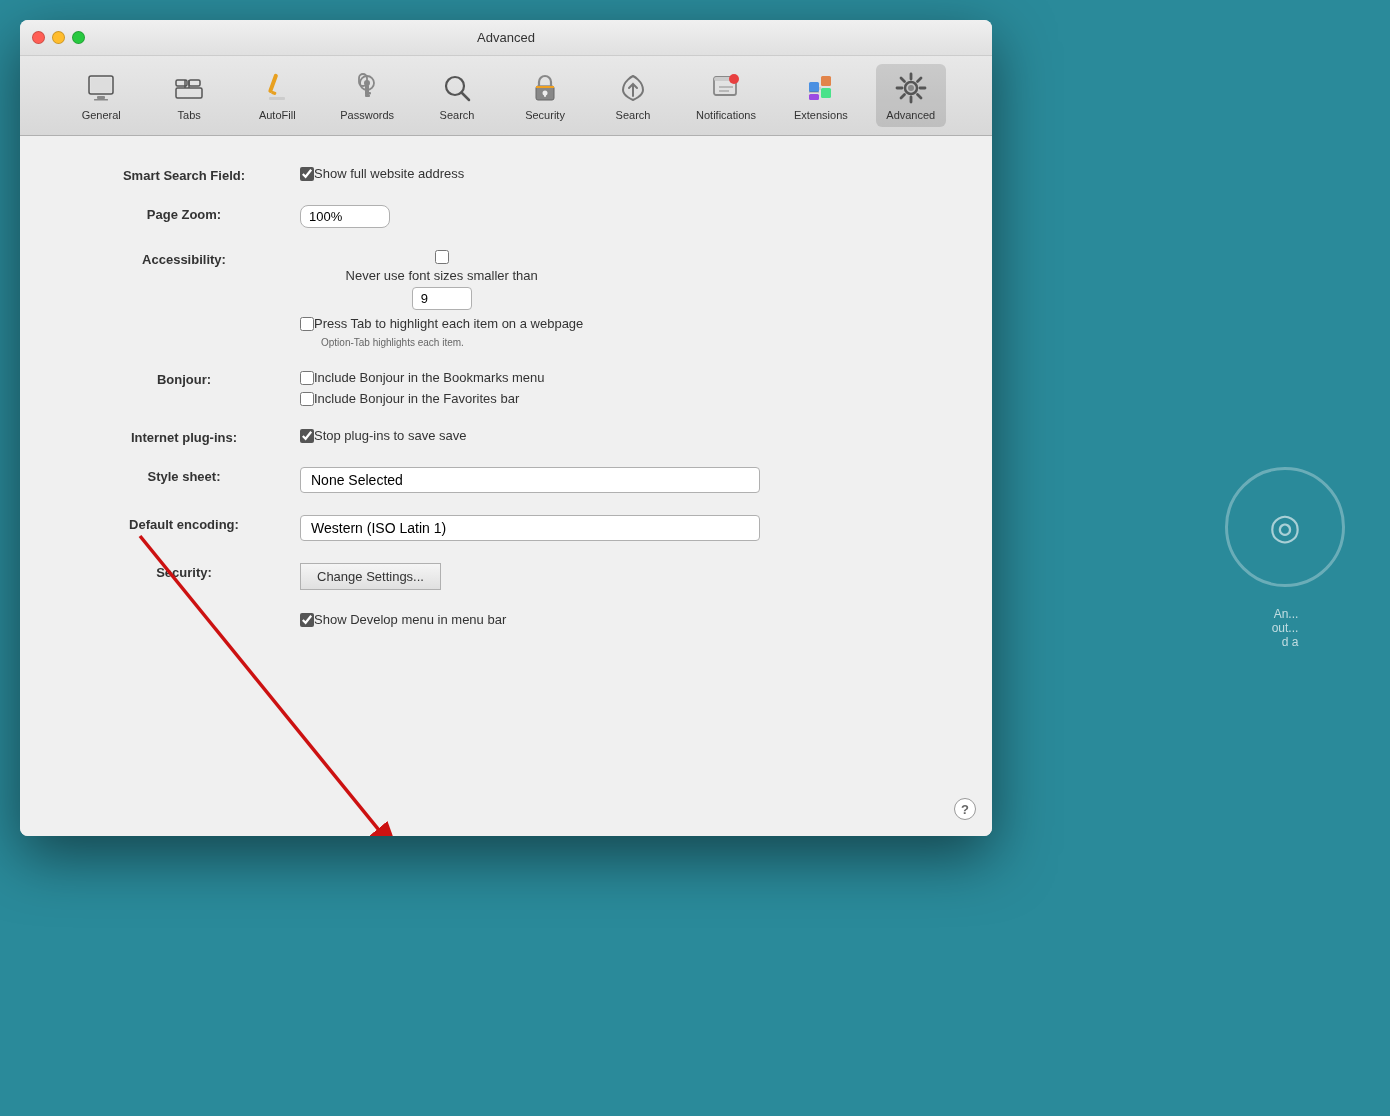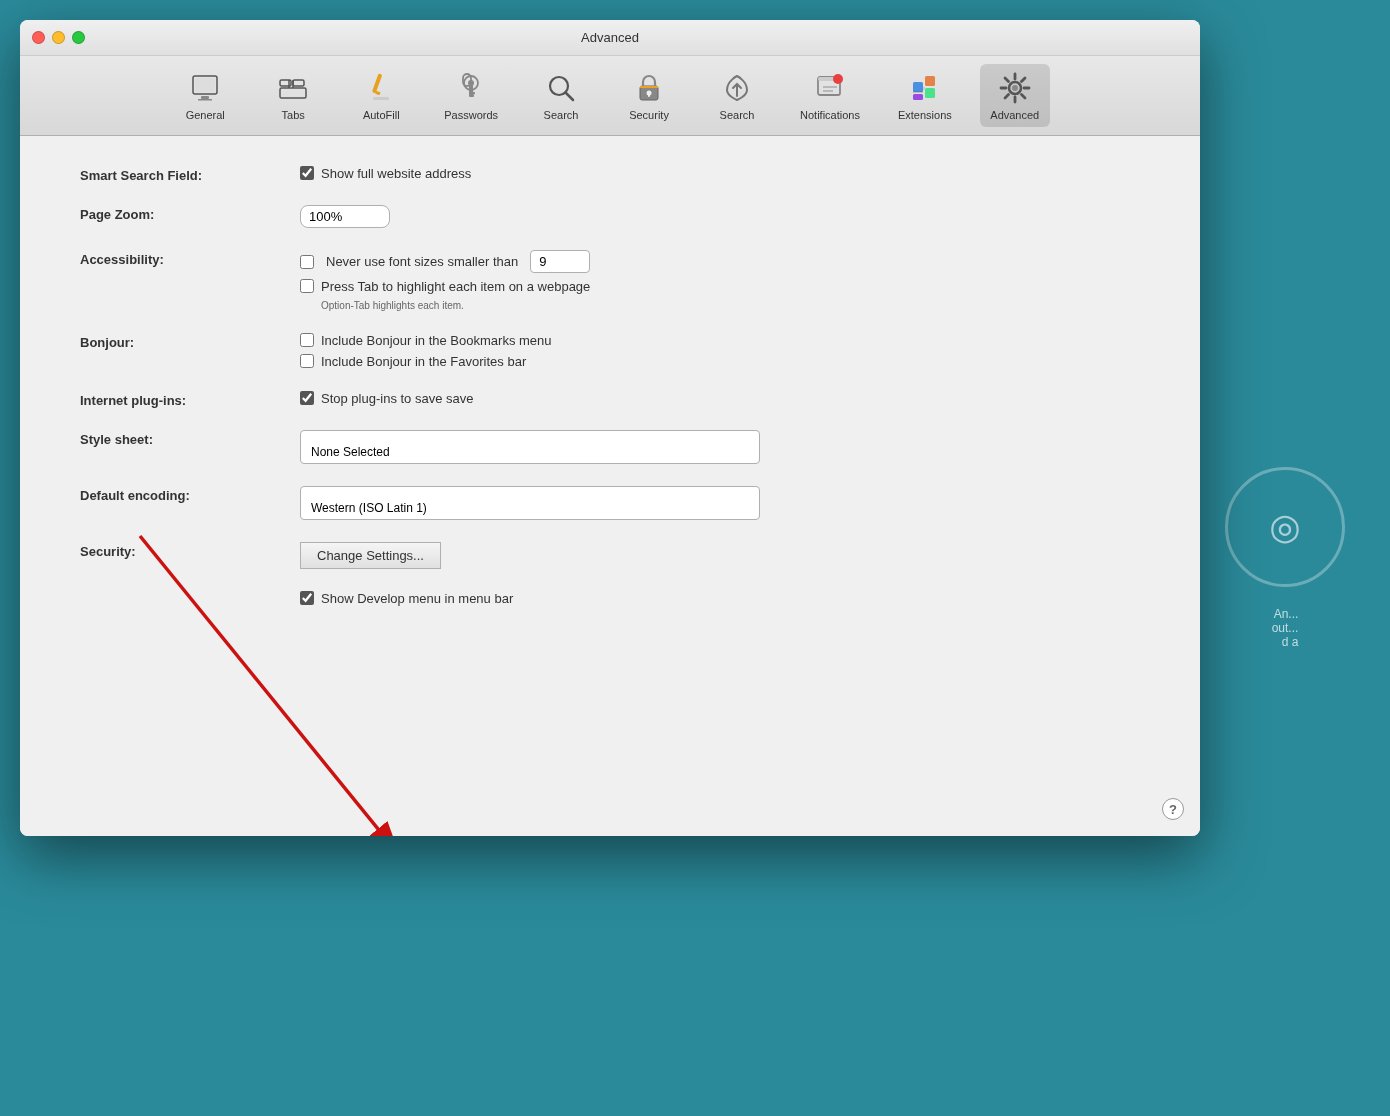--- a/index.html
+++ b/index.html
@@ -9,21 +9,21 @@
       width: 1390px;
       height: 1116px;
       overflow: hidden;
       position: relative;
     }
 
     .window {
       position: absolute;
       top: 20px;
       left: 20px;
-      width: 1180px;
+      width: 972px;
       background: #ececec;
       border-radius: 8px;
       box-shadow: 0 20px 60px rgba(0,0,0,0.5);
       overflow: hidden;
     }
 
     
     .title-bar {
       background: linear-gradient(to bottom, #f0f0f0, #e0e0e0);
       height: 36px;
@@ -107,39 +107,38 @@
     }
 
     .settings-row {
       display: flex;
       align-items: flex-start;
       margin-bottom: 22px;
     }
 
     .settings-label {
       width: 220px;
-      text-align: left;
+      text-align: center;
       font-size: 13px;
       font-weight: 600;
       color: #333;
       padding-top: 2px;
       padding-right: 12px;
       flex-shrink: 0;
     }
 
     .settings-control {
       display: flex;
       flex-direction: column;
       gap: 6px;
     }
 
     .checkbox-row {
       display: flex;
-      align-items: flex-start;
-      gap: 7px;
+      align-items: center;
       font-size: 13px;
       color: #333;
     }
 
     .checkbox-row input[type="checkbox"] {
       width: 14px;
       height: 14px;
       accent-color: #555;
     }
 
@@ -175,22 +174,22 @@
       transform: translateY(-50%);
       width: 0;
       height: 0;
       pointer-events: none;
     }
 
     .select-field {
       background: white;
       border: 1px solid #b0b0b0;
       border-radius: 4px;
-      padding: 14px 30px 4px 10px;
-      font-size: 12px;
+      padding: 4px 30px 4px 10px;
+      font-size: 14px;
       min-width: 460px;
       position: relative;
       appearance: none;
       -webkit-appearance: none;
       cursor: pointer;
     }
 
     .select-wrapper-wide {
       position: relative;
       display: inline-block;
@@ -233,23 +232,24 @@
       justify-content: center;
       font-size: 13px;
       color: #666;
       cursor: pointer;
       font-weight: 600;
     }
 
     .accessibility-font-row {
       display: flex;
       align-items: center;
-      gap: 12px;
+      gap: 4px;
       font-size: 13px;
       color: #333;
+      flex-direction: column;
     }
 
     
     .bg-content {
       position: absolute;
       right: 0;
       top: 0;
       width: 210px;
       height: 1116px;
       background: #2a8a9a;

